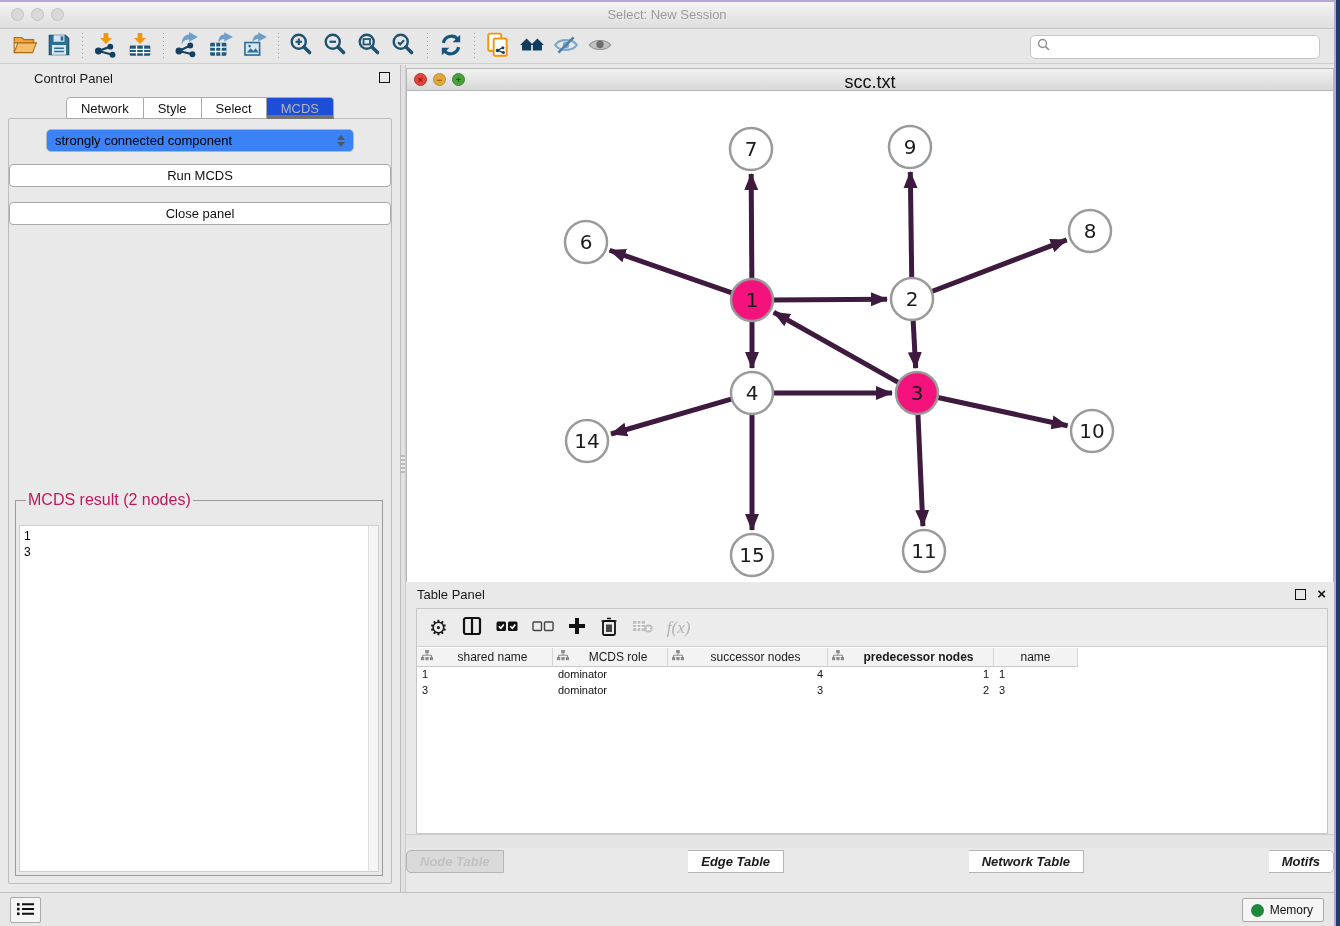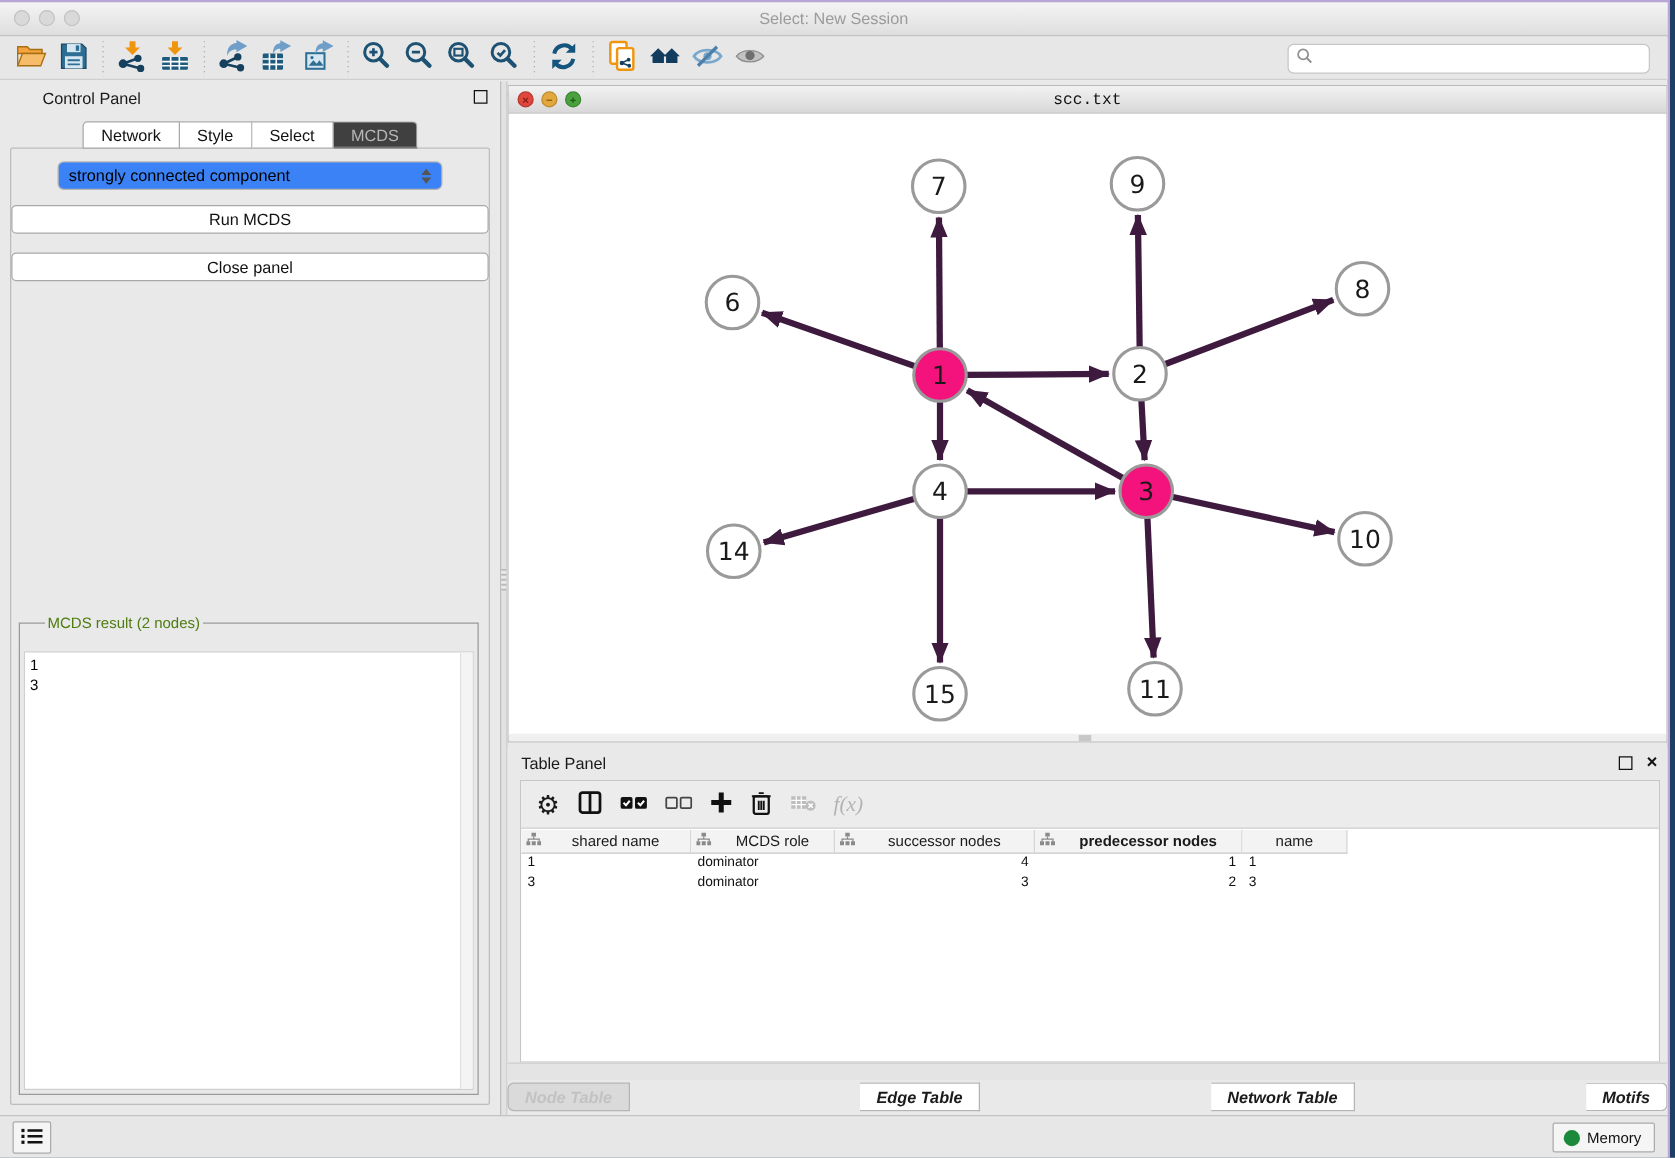--- a/index.html
+++ b/index.html
@@ -35,63 +35,63 @@
   .cp-header { position:absolute; left:0; top:0; width:100%; height:26px;margin-left:20px; }
   .panel-title { position:absolute; left:14px; top:6px; font-size:13px; color:#1a1a1a; }
   .float-ic { position:absolute; top:7px; width:11px; height:11px; border:1.6px solid #111; }
   .close-ic { position:absolute; top:3px; font-size:15px; font-weight:bold; color:#111; line-height:18px; }
   .cp-header .float-ic { right:30px; } .cp-header .close-ic { right:10px; }
 
   .cp-tabs { position:absolute; left:0; top:32px; width:100%; display:flex; justify-content:center; z-index:2; }
   .cp-tab { height:22px; padding:0 14px; font-size:13px; line-height:21px; background:#fff;
             border:1px solid #a9a9a9; border-left:none; color:#111; }
   .cp-tab:first-child { border-left:1px solid #a9a9a9; border-radius:4px 0 0 0; }
-  .cp-tab.active { background:#404040; color:#b5b5b5; border-radius:0 4px 0 0; border-bottom:2px solid #737373; }
+  .cp-tab.active { background:#1d4ed8; color:#b5b5b5; border-radius:0 4px 0 0; border-bottom:4px solid #737373; }
   .cp-content { position:absolute; left:8px; right:8px; top:53px; bottom:8px;
                 background:#e9e9e9; border:1px solid #bdbdbd; border-radius:2px; }
   .opt-label { margin-top:22px; text-align:center; font-size:13px; color:#111; }
   .dropdown { margin:10px auto 0; width:308px; height:23px; background:#3b82f6; border:1px solid #b5b5b5;
               border-radius:5px; display:flex; align-items:center; padding:0 8px; font-size:13px; }
   .dropdown .dd-label { flex:1; }
   .dd-stepper { display:flex; flex-direction:column; gap:2px; align-items:center; }
   .dd-stepper i { display:block; width:0; height:0; border-left:4px solid transparent; border-right:4px solid transparent; }
   .dd-up { border-bottom:5px solid #555; } .dd-down { border-top:5px solid #555; }
   .btn-row { margin-top:12px; display:flex; justify-content:center; gap:15px;flex-direction:column; }
   .btn { height:23px; padding:0 16px; font-size:13px; background:#fff; border:1px solid #a9a9a9;
          border-radius:4px; color:#111; font-family:"Liberation Sans",sans-serif; }
   .result-fs { position:absolute; left:6px; right:8px; top:372px; bottom:7px;
                border:1px solid #9a9a9a; font-size:12px; padding:2px; background:#e9e9e9; }
-  .result-fs legend { padding:0 2px; margin-left:18px; font-size:12px; color:#4d7c0f; }
+  .result-fs legend { padding:0 2px; margin-left:8px; font-size:16px; color:#be185d; }
   .result-box { position:absolute; left:3px; right:3px; top:16px; bottom:3px; background:#fff;
                 border:1px solid #cfcfcf; font-size:12px; line-height:16px; padding:2px 4px; }
   .result-scroll { position:absolute; right:0; top:0; bottom:0; width:10px; background:#f4f4f4; border-left:1px solid #e0e0e0; }
 
   
   .vdivider { position:absolute; left:400px; top:63px; width:6px; height:827px; background:#e2e2e2;
               border-left:1px solid #bdbdbd; border-right:1px solid #cccccc; }
   .vhandle { position:absolute; top:390px; left:0; width:4px; height:18px;
              background-image:linear-gradient(#bbb 50%, #e9e9e9 0%); background-size:4px 4px; }
 
   
   #network-window { position:absolute; left:406px; top:66px; width:928px; height:526px;
                     background:#fff; border:1px solid #b9b9b9; }
   .nw-titlebar { position:absolute; left:0; top:0; width:100%; height:22px;
                  background:linear-gradient(#f2f2f2,#d8d8d8); border-bottom:1px solid #b5b5b5; }
   .mdot { position:absolute; top:4px; width:13px; height:13px; border-radius:50%; font-size:9px;
           line-height:12px; text-align:center; font-weight:bold; }
   .mdot.red   { left:7px;  background:#e0463c; border:1px solid #b23730; color:#7a1a12; }
   .mdot.yellow{ left:26px; background:#e2a73e; border:1px solid #bf8a2c; color:#8a5d00; }
   .mdot.green { left:45px; background:#4aa13e; border:1px solid #3a8631; color:#1d5c14; }
-  .nw-title { position:absolute; left:0; right:0; top:3px; text-align:center; font-size:13px; color:#111;font-family:Liberation Mono, monospace; }
+  .nw-title { position:absolute; left:0; right:0; top:3px; text-align:center; font-size:18px; color:#111; }
   .nw-canvas { position:absolute; left:0; top:22px; width:100%; height:497px; background:#fff; }
   .nw-bottom { position:absolute; left:0; bottom:0; width:100%; height:6px; background:#f0f0f0; }
   .nw-handle { position:absolute; left:456px; top:1px; width:10px; height:5px; background:#c8c8c8; }
 
   
-  #table-panel { position:absolute; left:406px; top:596px; width:928px; height:294px; background:#e9e9e9; }
+  #table-panel { position:absolute; left:406px; top:580px; width:928px; height:294px; background:#e9e9e9; }
   .tp-header { position:absolute; left:0; top:0; width:100%; height:24px; }
   .tp-header .panel-title { left:11px; top:5px; }
   .tp-header .float-ic { right:28px; top:7px; } .tp-header .close-ic { right:8px; top:3px; }
   .tp-body { position:absolute; left:10px; right:6px; top:26px; bottom:42px;
              background:#fff; border:1px solid #c6c6c6; }
   .tp-toolbar { position:absolute; left:0; top:0; right:0; height:38px; background:#ececec;
                 border-bottom:1px solid #cfcfcf; display:flex; align-items:center; gap:14px; padding-left:12px; }
   .tp-btn { background:none; border:none; display:flex; align-items:center; justify-content:center; height:30px; }
   .gear-glyph { font-size:21px; color:#1a1a1a; font-family:"DejaVu Sans",sans-serif; line-height:22px; }
   .fx-label { font-family:"Liberation Serif", serif; font-style:italic; font-size:17px; color:#b3b3b3; }

